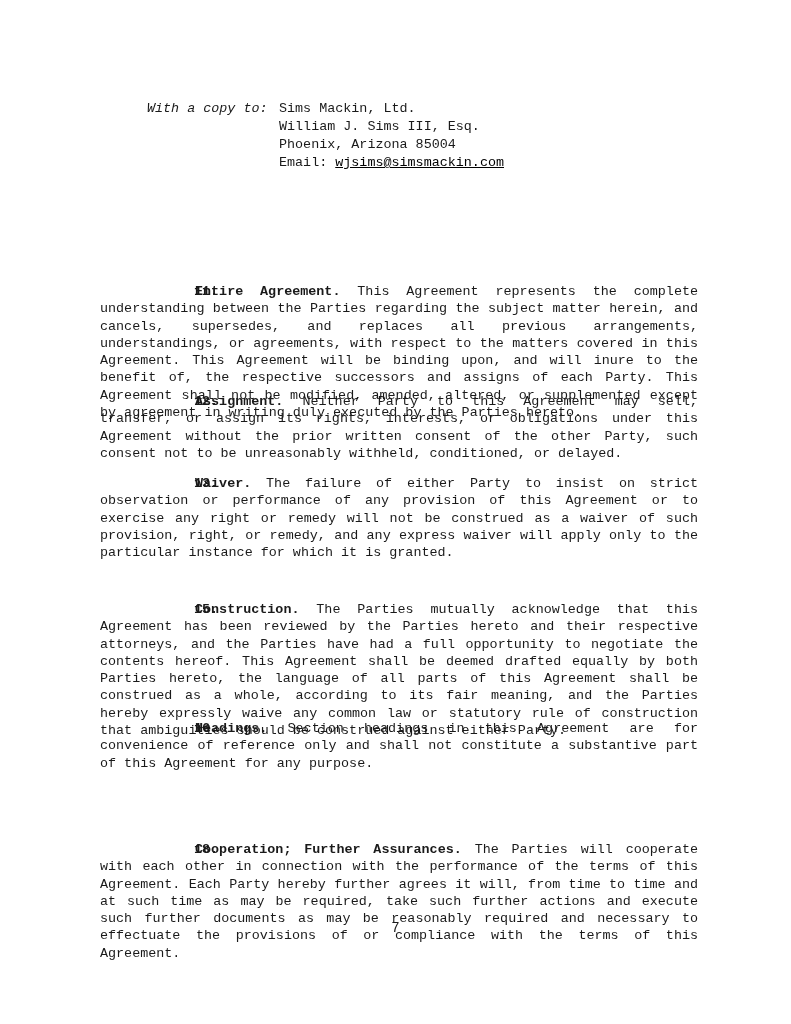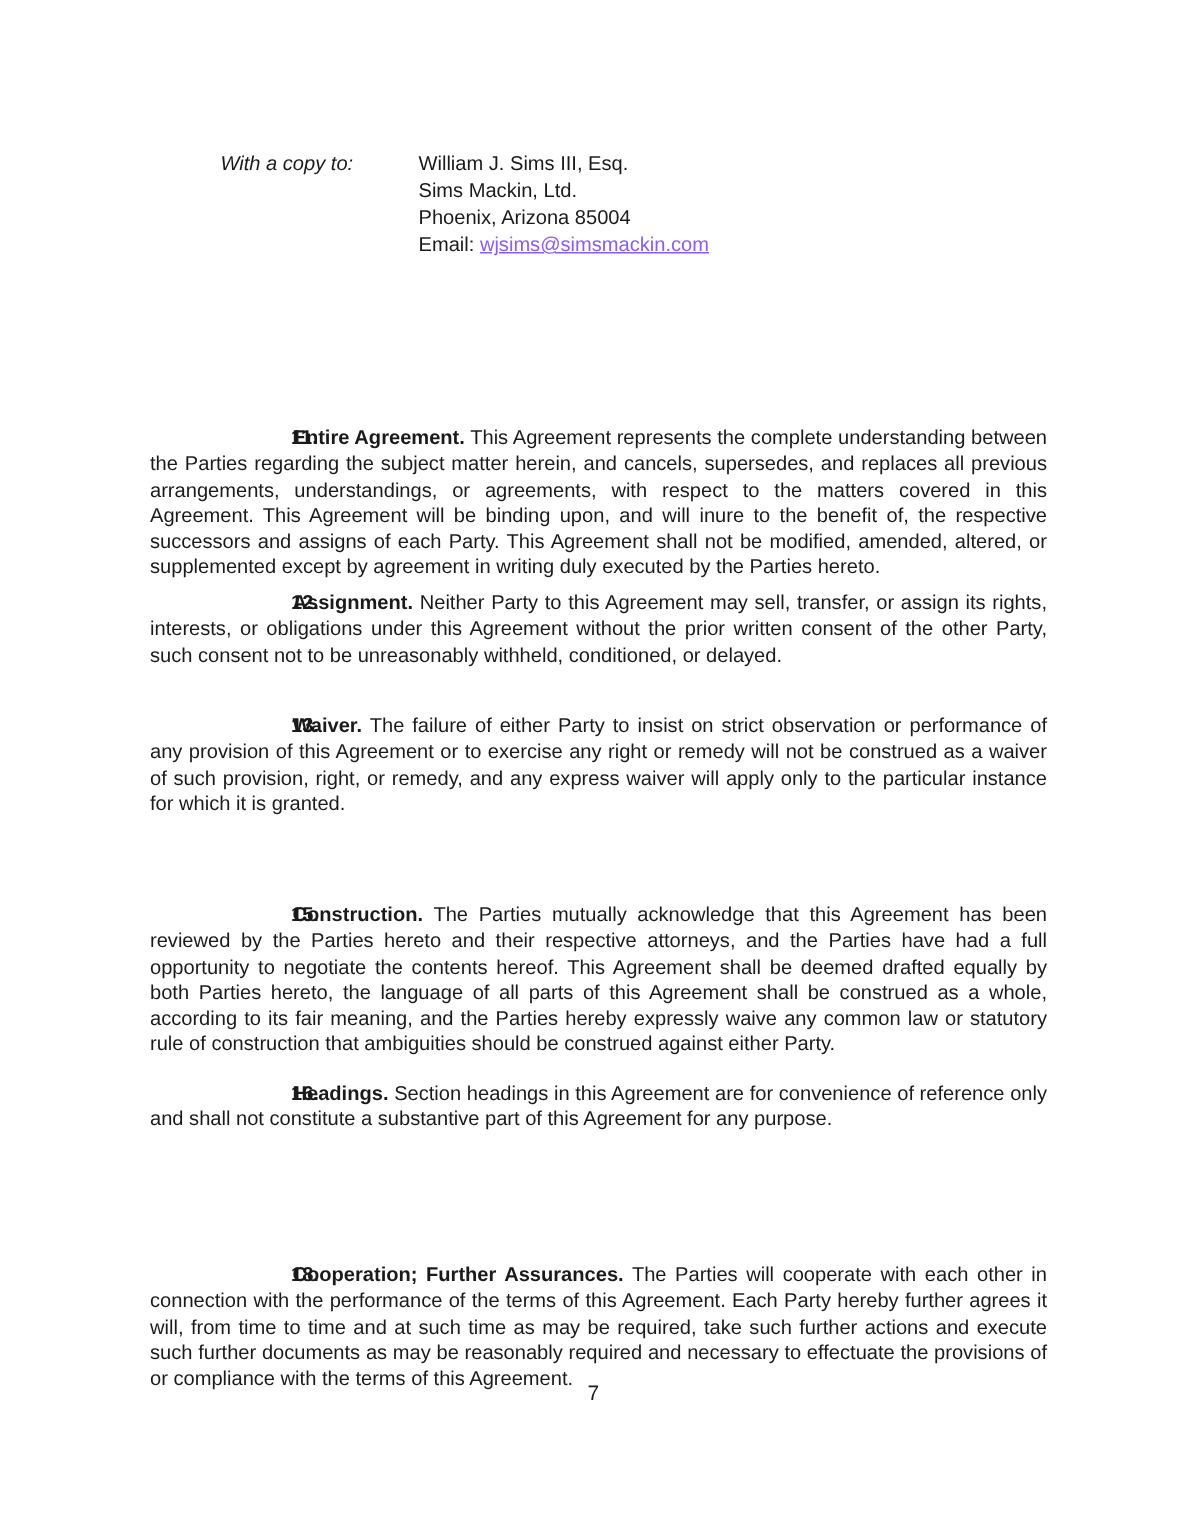--- a/index.html
+++ b/index.html
@@ -1,46 +1,46 @@
 <!DOCTYPE html>
 <html><head>
   <meta charset="utf-8">
   <style>
     html, body { margin: 0; padding: 0; background: #ffffff; }
     body { width: 791px; height: 1024px; position: relative; overflow: hidden; }
     .page {
       position: absolute; left: 0; top: 0; width: 791px; height: 748px;
       background: #ffffff; color: #1a1a1a;
-      font-family: Liberation Sans, sans-serif;
+      font-family: Liberation Mono, monospace;
       font-size: 13.4px;
     }
     .copy-block { position: absolute; left: 147px; top: 100px; }
     .copy-label { position: absolute; left: 0; top: 0; font-style: italic; white-space: nowrap; }
     .copy-lines { position: absolute; left: 132px; top: 0; white-space: nowrap; }
     .copy-lines div { height: 18px; line-height: 18px; }
     .copy-label { line-height: 18px; }
-    .email-link { text-decoration: underline; color: #8b5cf6; }
+    .email-link { text-decoration: underline; color: #000000; }
     .para {
       position: absolute; left: 100px; width: 598px;
       line-height: 17.3px; text-align: justify; text-indent: 47px;
     }
     .num { display: inline-block; width: 48px; font-weight: bold; margin-top: 34px; }
     .heading { font-weight: bold; }
     .page-number { position: absolute; left: 0; width: 791px; top: 920px; text-align: center; font-size: 14px; }
   </style>
 </head>
 <body>
 
 <div class="page">
 
   <div class="copy-block">
     <div class="copy-label">With a copy to:</div>
     <div class="copy-lines">
+      <div>Sims Mackin, Ltd.</div>
       <div>William J. Sims III, Esq.</div>
-      <div>Sims Mackin, Ltd.</div>
       <div>Phoenix, Arizona 85004</div>
       <div><span>Email: </span><span class="email-link">wjsims@simsmackin.com</span></div>
     </div>
   </div>
 
 
   <p class="para" style="top:249px; margin:0;"><span class="num">11.</span><span class="heading">Entire Agreement.</span><span> This Agreement represents the complete understanding between the Parties regarding the subject matter herein, and cancels, supersedes, and replaces all previous arrangements, understandings, or agreements, with respect to the matters covered in this Agreement. This Agreement will be binding upon, and will inure to the benefit of, the respective successors and assigns of each Party. This Agreement shall not be modified, amended, altered, or supplemented except by agreement in writing duly executed by the Parties hereto.</span></p>
 
   <p class="para" style="top:359px; margin:0;"><span class="num">12.</span><span class="heading">Assignment.</span><span> Neither Party to this Agreement may sell, transfer, or assign its rights, interests, or obligations under this Agreement without the prior written consent of the other Party, such consent not to be unreasonably withheld, conditioned, or delayed.</span></p>
 

